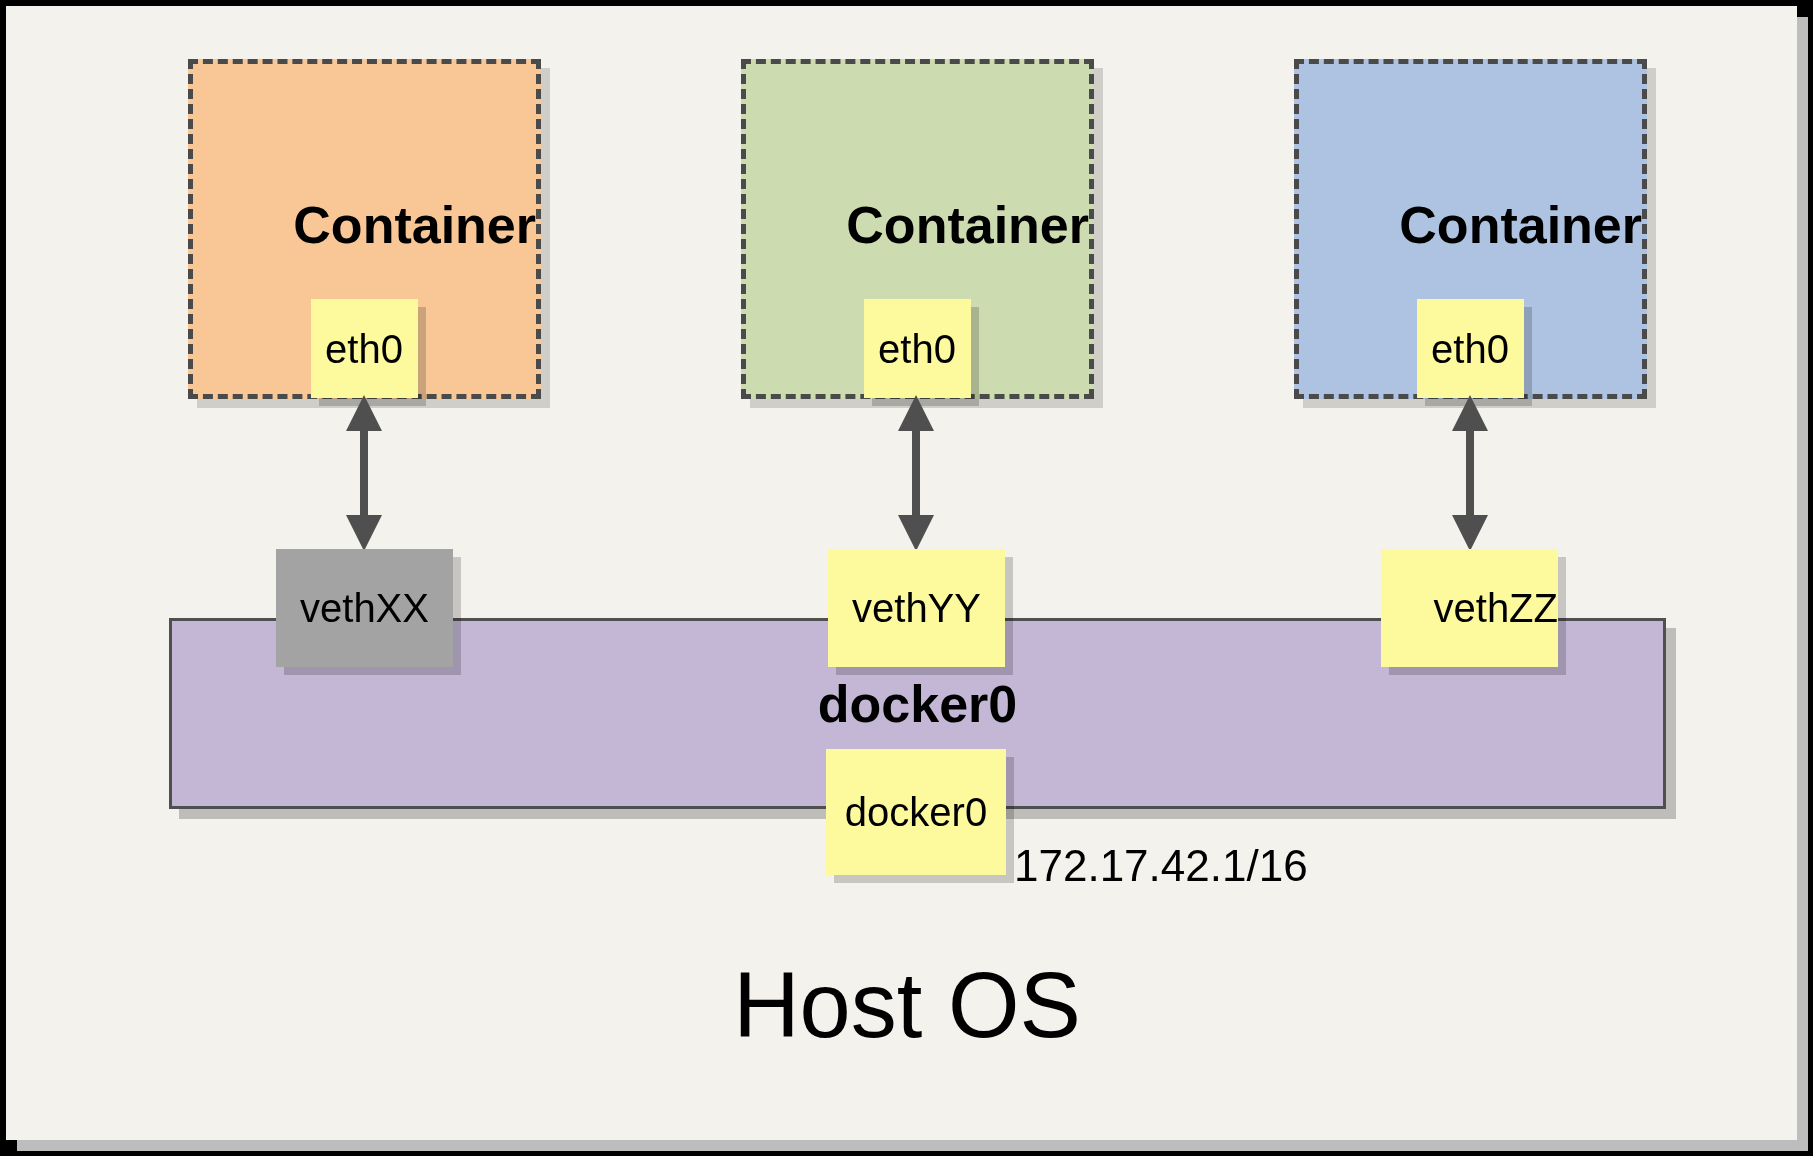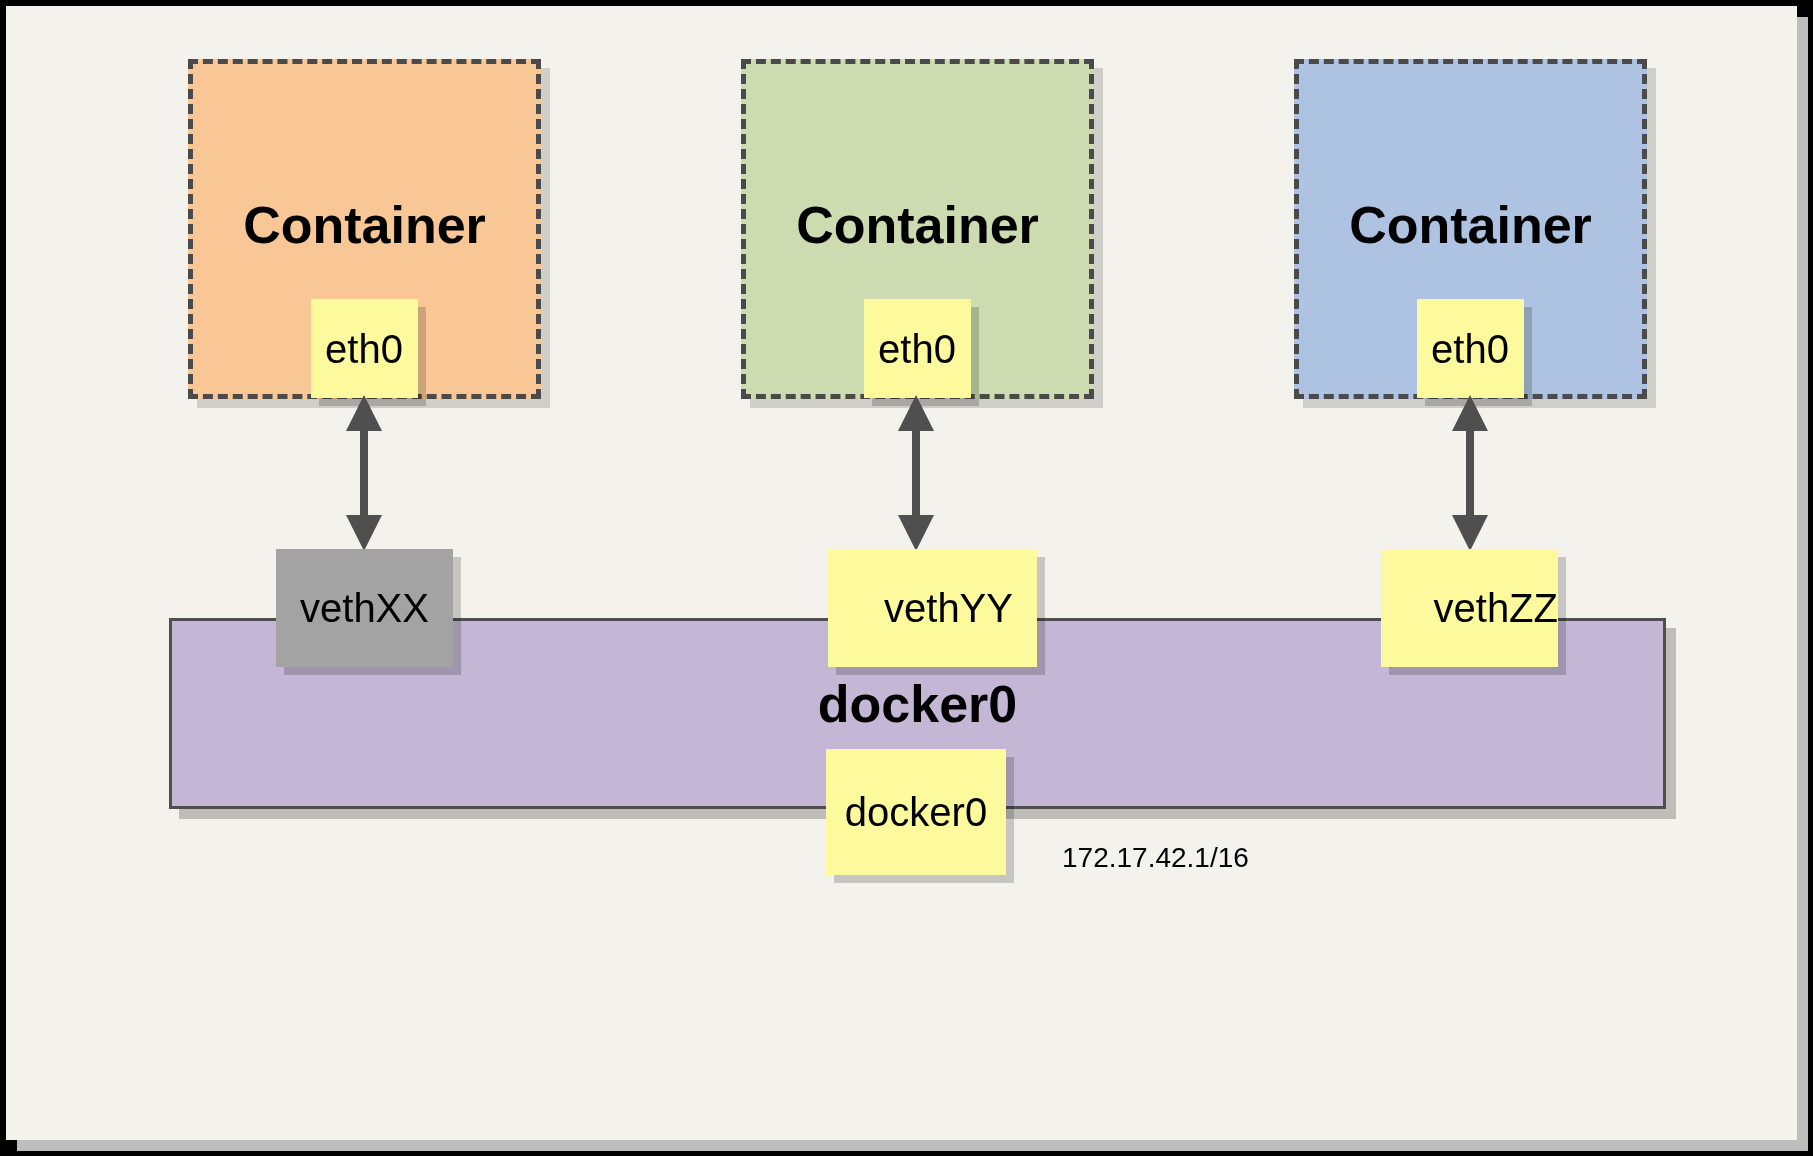--- a/index.html
+++ b/index.html
@@ -20,38 +20,38 @@
     border:5px dashed #4A4A4A;
     box-sizing:border-box;
     box-shadow:9px 9px 0 0 rgba(0,0,0,0.15);
     z-index:2;
   }
   .container-box.c1{left:182px;}
   .container-box.c2{left:735px;}
   .container-box.c3{left:1288px;}
   .container-title{
     position:absolute;left:0;top:135px;width:100%;
-    text-align:center;font-size:52px;font-weight:bold;line-height:1;
+    text-align:right;font-size:52px;font-weight:bold;line-height:1;
   }
   .note{
     background:#FCFA9C;
     box-shadow:8px 8px 0 0 rgba(0,0,0,0.18);
     display:flex;align-items:center;justify-content:center;
     font-size:40px;line-height:1;
     z-index:3;
   }
   .iface-note{
     position:absolute;left:50%;bottom:-4px;margin-left:-54px;
     width:107px;height:99px;
   }
   .veth-note{
     position:absolute;top:543px;width:177px;height:118px;
   }
   .veth-note.v1{left:270px;}
-  .veth-note.v2{left:822px;padding-left:32px;}
+  .veth-note.v2{left:822px;}
   .veth-note.v3{left:1375px;justify-content:flex-end;}
   .arrow{
     position:absolute;top:389px;width:40px;height:156px;z-index:2;
   }
   .arrow svg{display:block;width:100%;height:100%;}
   .arrow .shape{fill:#4F4F4F;}
   .arrow.a1{left:338px;}
   .arrow.a2{left:890px;}
   .arrow.a3{left:1444px;}
   .bridge-bar{
@@ -65,21 +65,21 @@
   .bridge-label{
     position:absolute;left:163px;top:672px;width:1497px;
     text-align:center;font-size:52px;font-weight:bold;line-height:1;
     z-index:3;
   }
   .docker0-note{
     position:absolute;left:820px;top:743px;width:180px;height:126px;
   }
   .ip-label{
     position:absolute;left:1008px;top:838px;
-    font-size:28px;line-height:1;z-index:3;margin-left:48px;
+    font-size:44px;line-height:1;z-index:3;
   }
   .host-label{
     position:absolute;left:0;top:953px;width:1802px;
     text-align:center;font-size:92px;font-weight:normal;line-height:1;
     z-index:2;
   }
 </style>
 </head>
 <body>
 
@@ -139,14 +139,15 @@
   </div>
   <div class="note veth-note v3" style="background-color: rgb(252, 250, 156);">
     <span>vethZZ</span>
   </div>
 
   <div class="note docker0-note" style="background-color: rgb(252, 250, 156);">
     <span>docker0</span>
   </div>
   <div class="ip-label">172.17.42.1/16</div>
 
+  <div class="host-label">Host OS</div>
 
 </div>
 
 </body></html>

